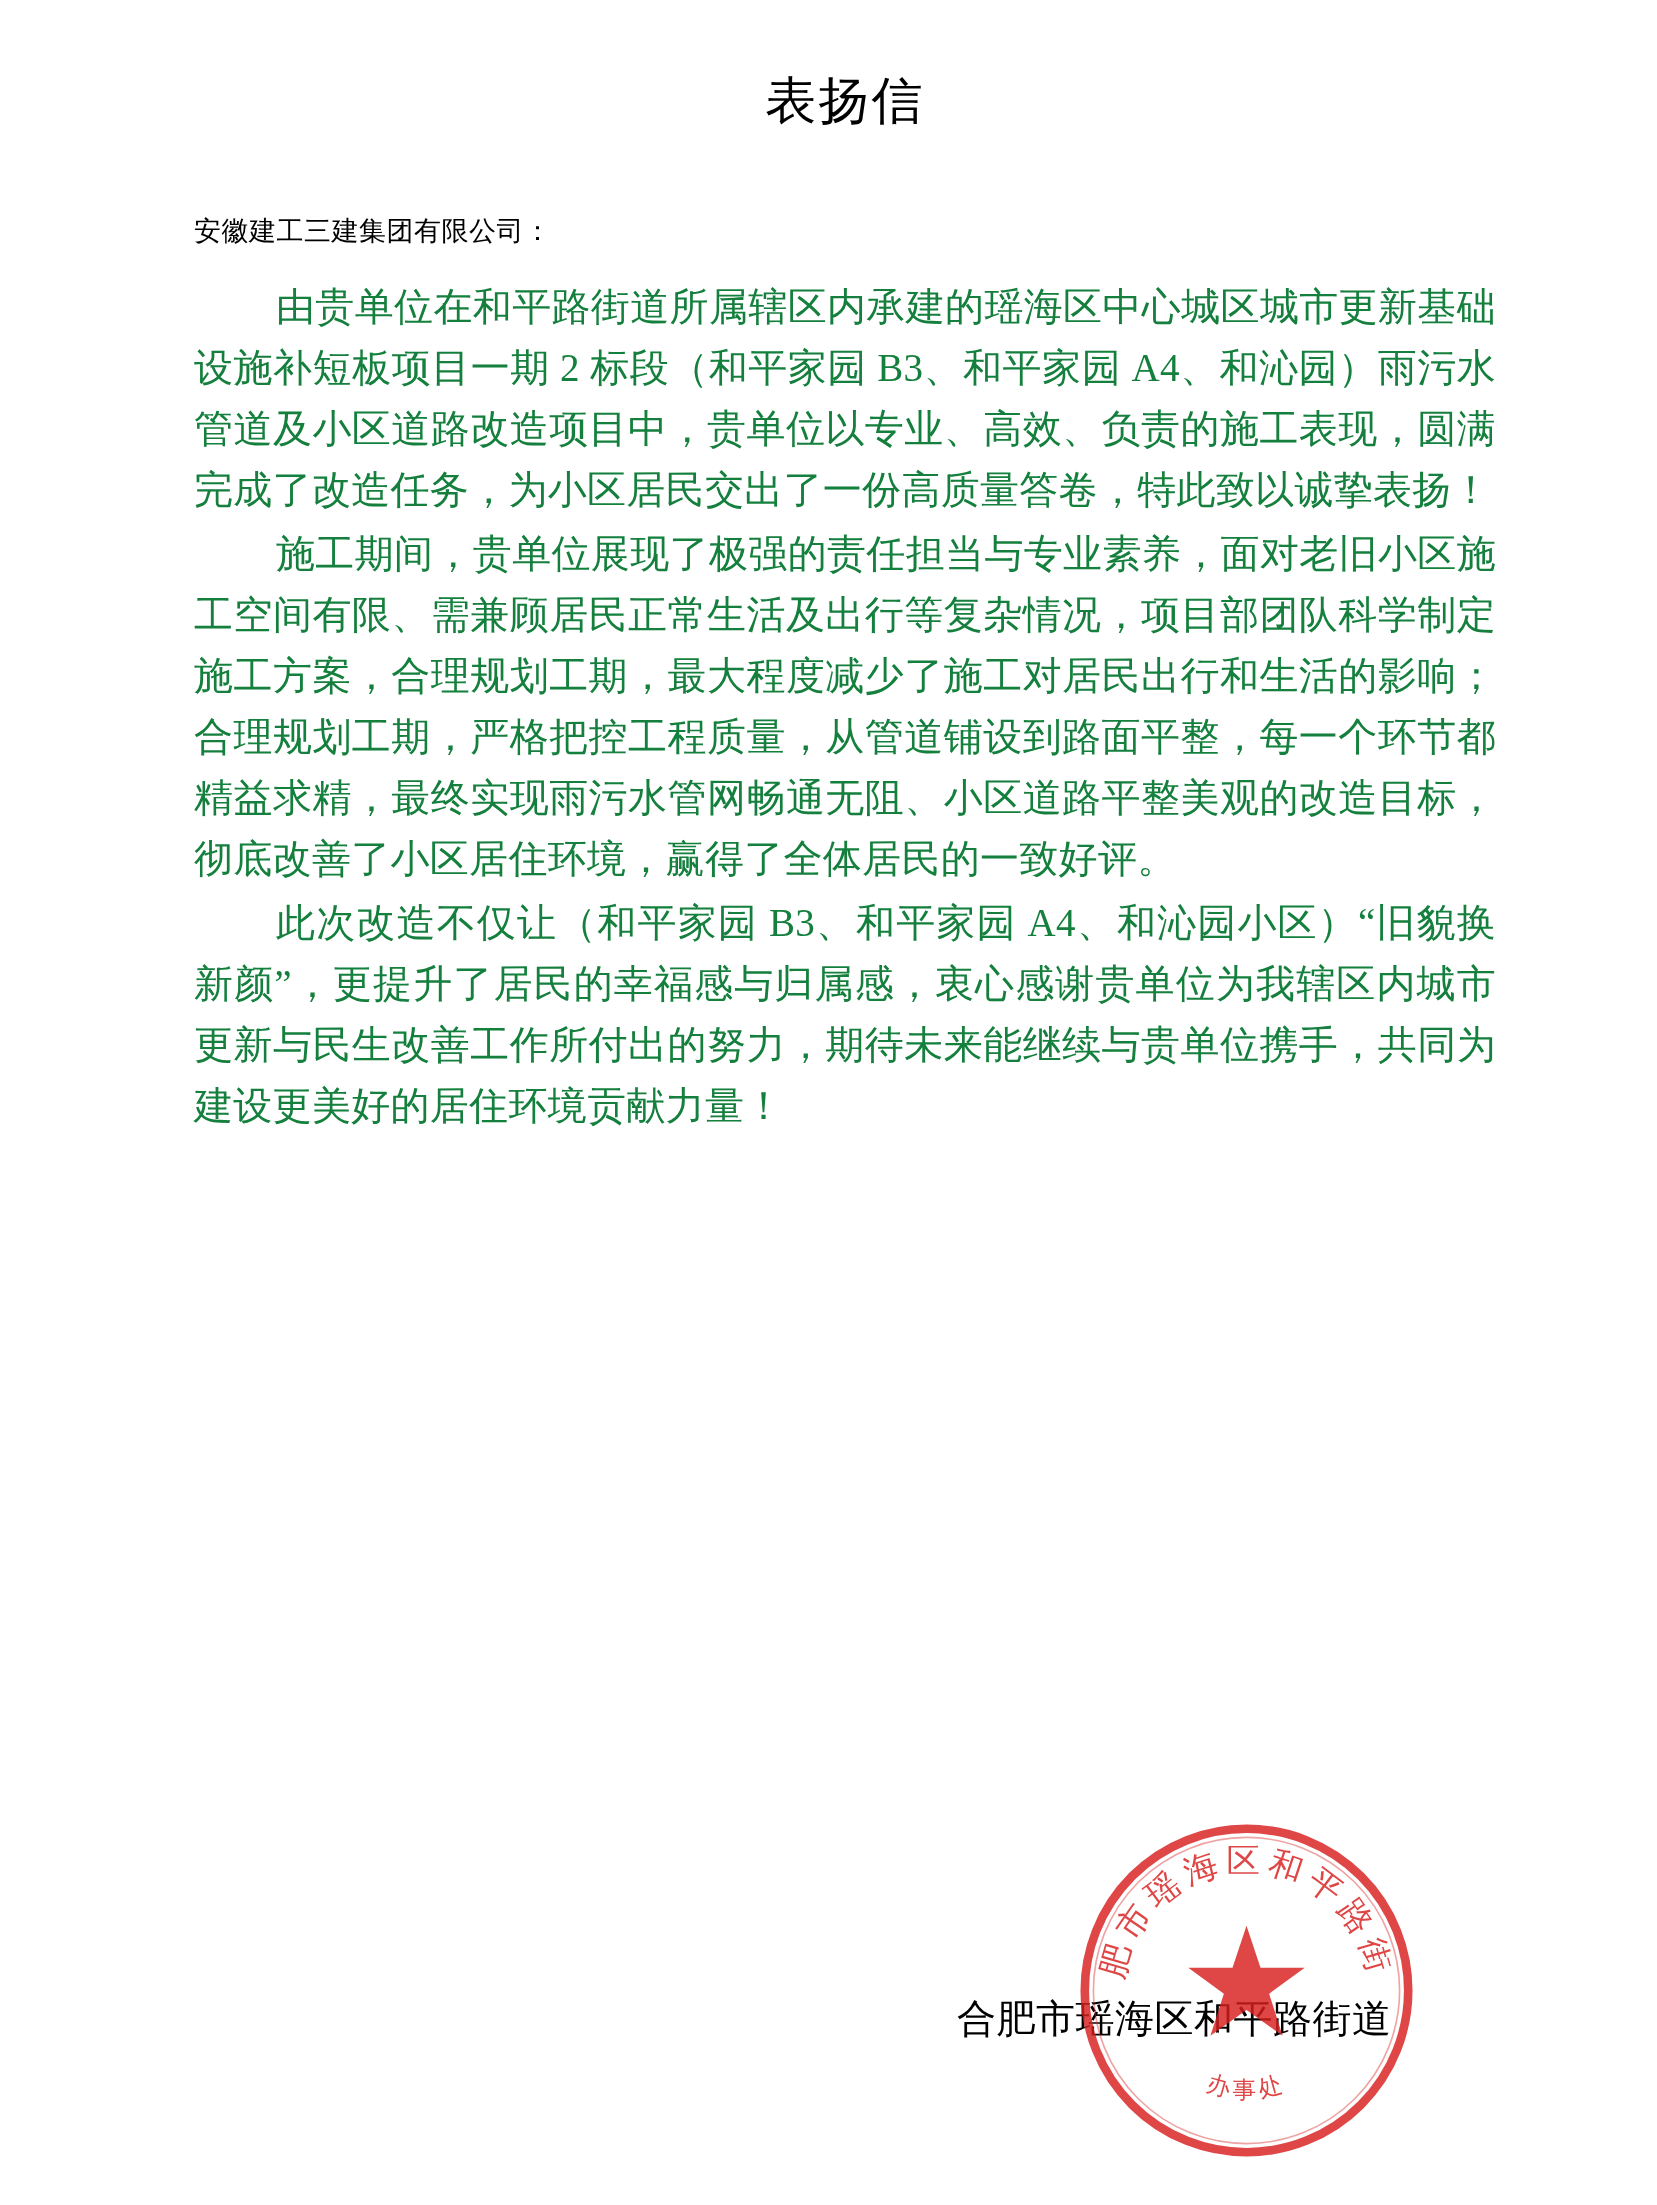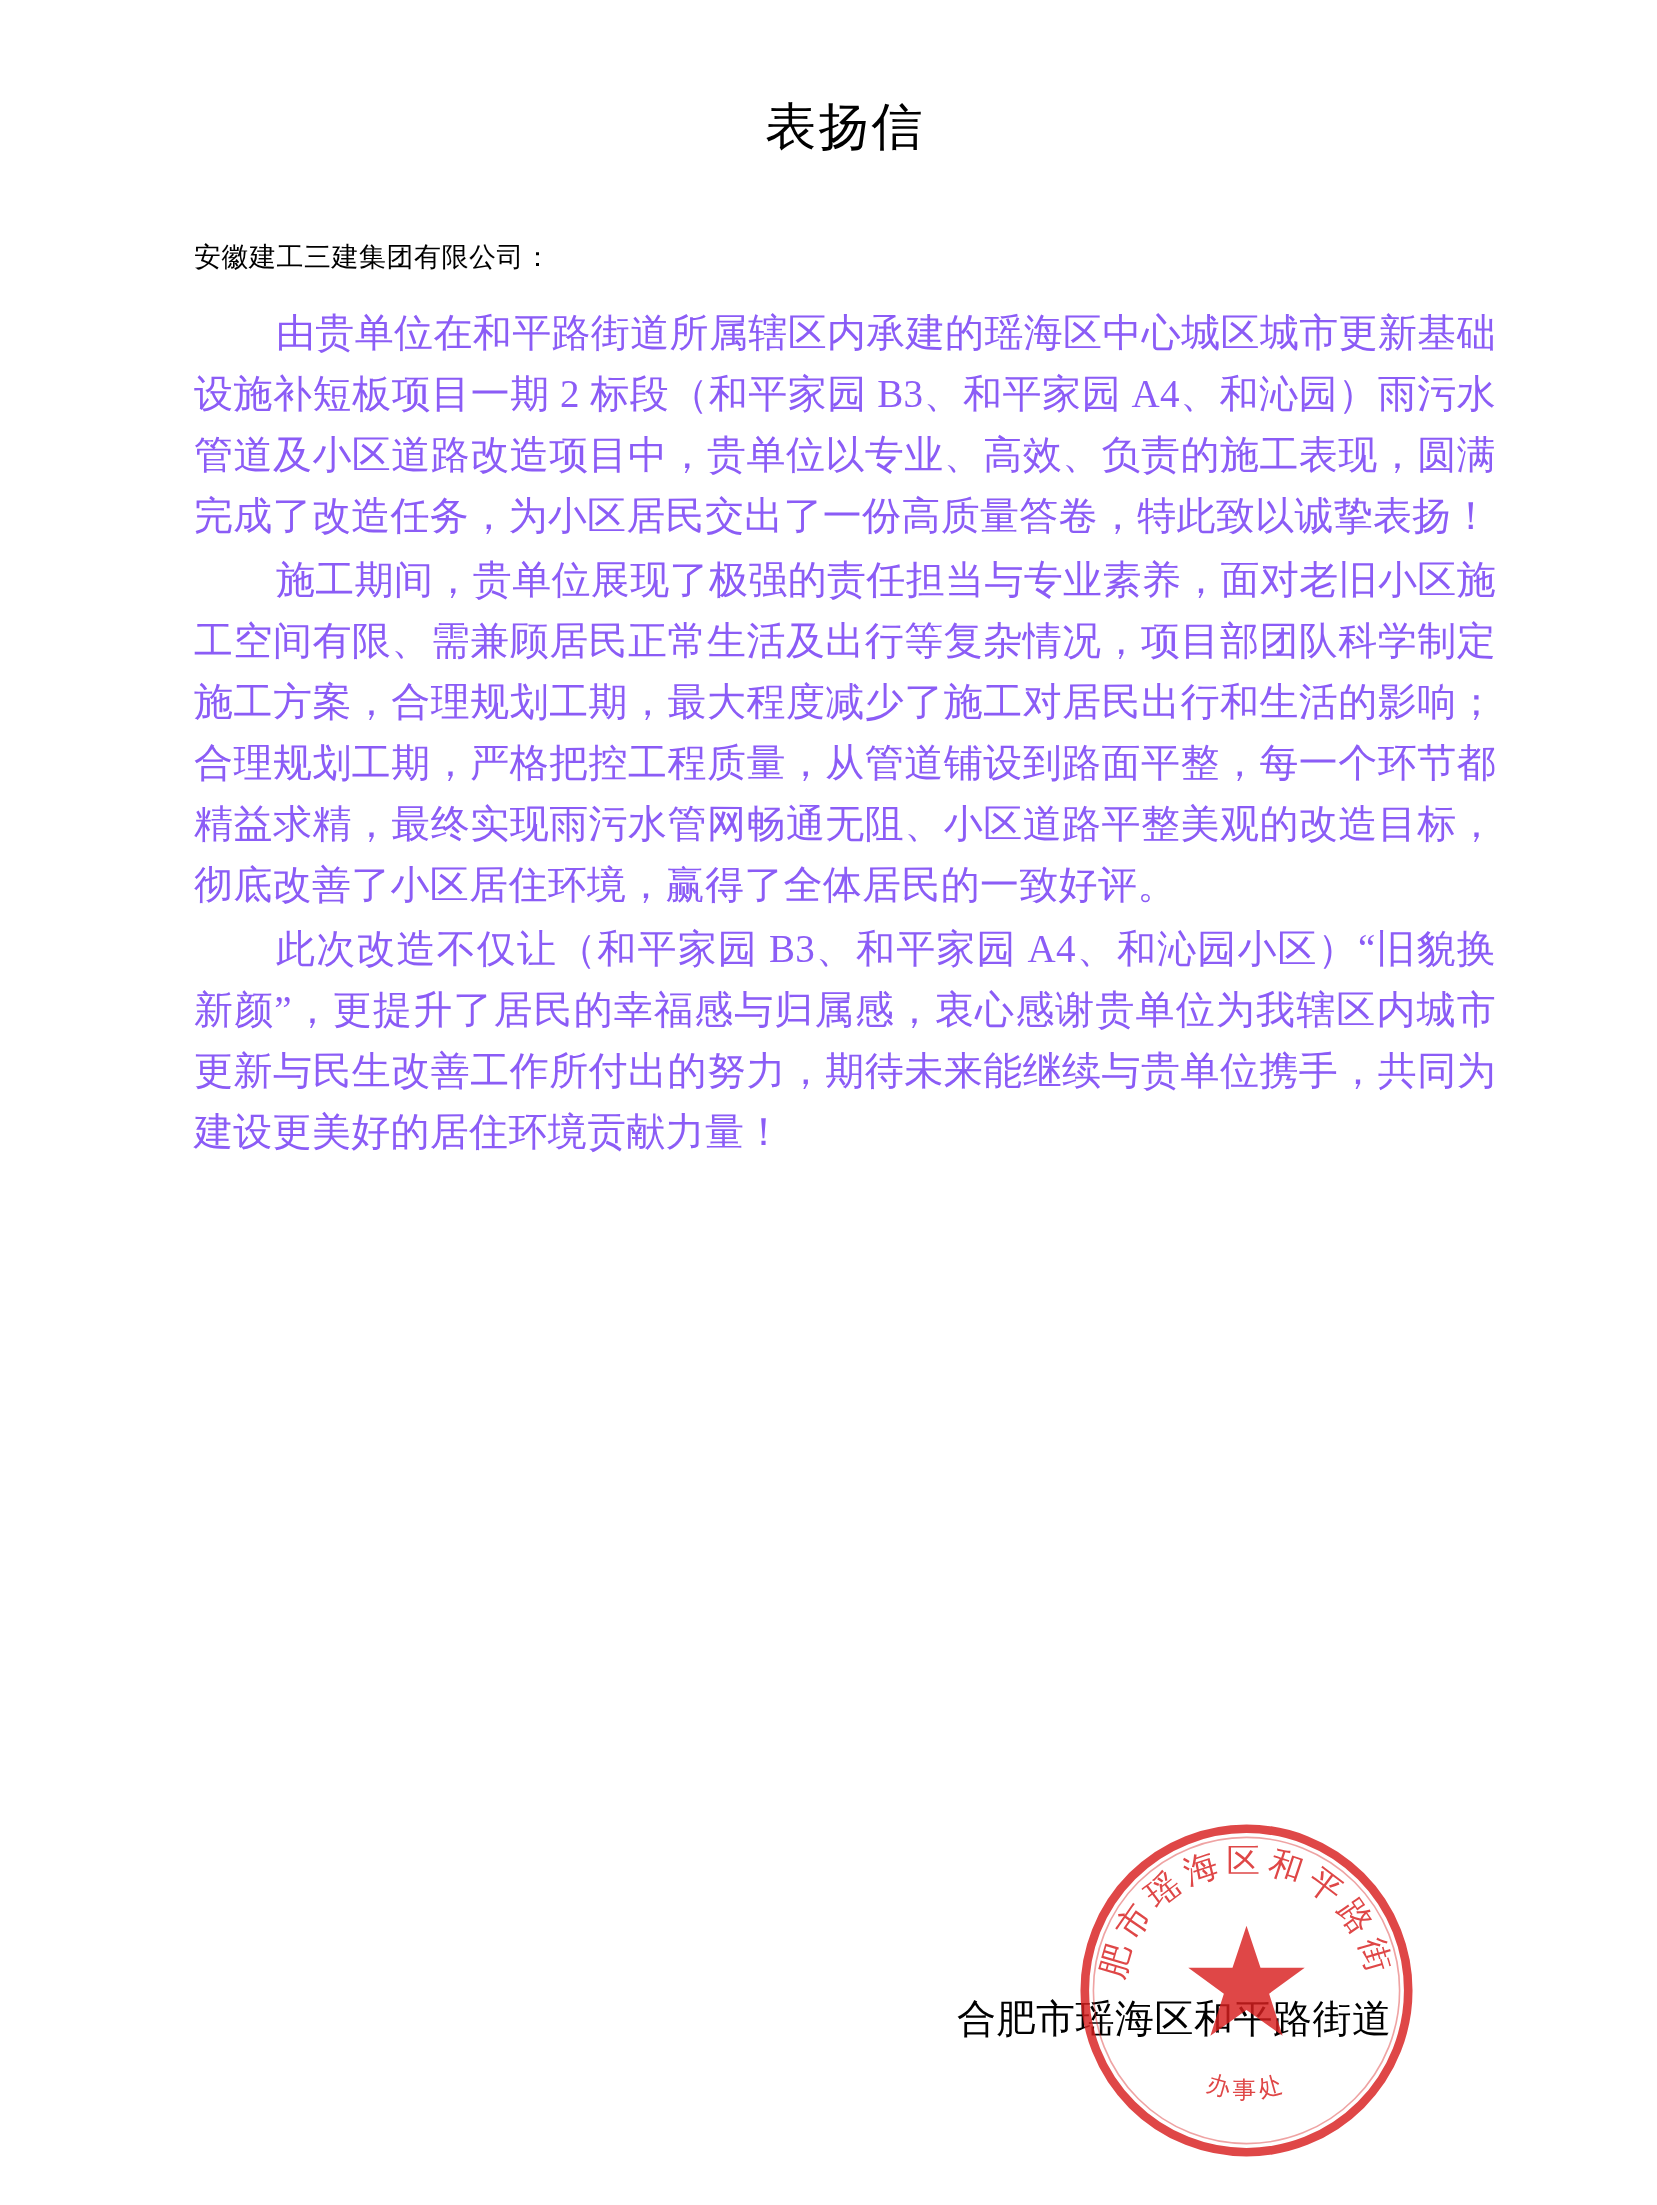--- a/index.html
+++ b/index.html
@@ -17,42 +17,42 @@
     background: #ffffff;
     overflow: hidden;
   }
   .content {
     position: absolute;
     left: 0;
     top: 0;
     width: 1658px;
     height: 2205px;
     box-sizing: border-box;
-    padding: 97px 162px 0 194px;
+    padding: 71px 162px 0 194px;
   }
   .doc-title {
     text-align: center;
     font-size: 51px;
     line-height: 1.2;
     letter-spacing: 2.2px;
     color: #000000;
     margin: 0 0 81px 0;
     font-weight: normal;
   }
   .salutation {
     font-size: 27px;
     line-height: 1.35;
     color: #000000;
     margin: 0 0 26px 0;
     letter-spacing: 0.5px;
   }
   .body-para {
     font-size: 39px;
     line-height: 61px;
-    color: #8b5cf6;
+    color: #15803d;
     margin: 0 0 3.2px 0;
     text-align: justify;
     text-justify: inter-ideograph;
     text-indent: 82px;
     letter-spacing: 0.3px;
   }
   .signature-block {
     position: absolute;
     right: 162px;
     bottom: 156px;

